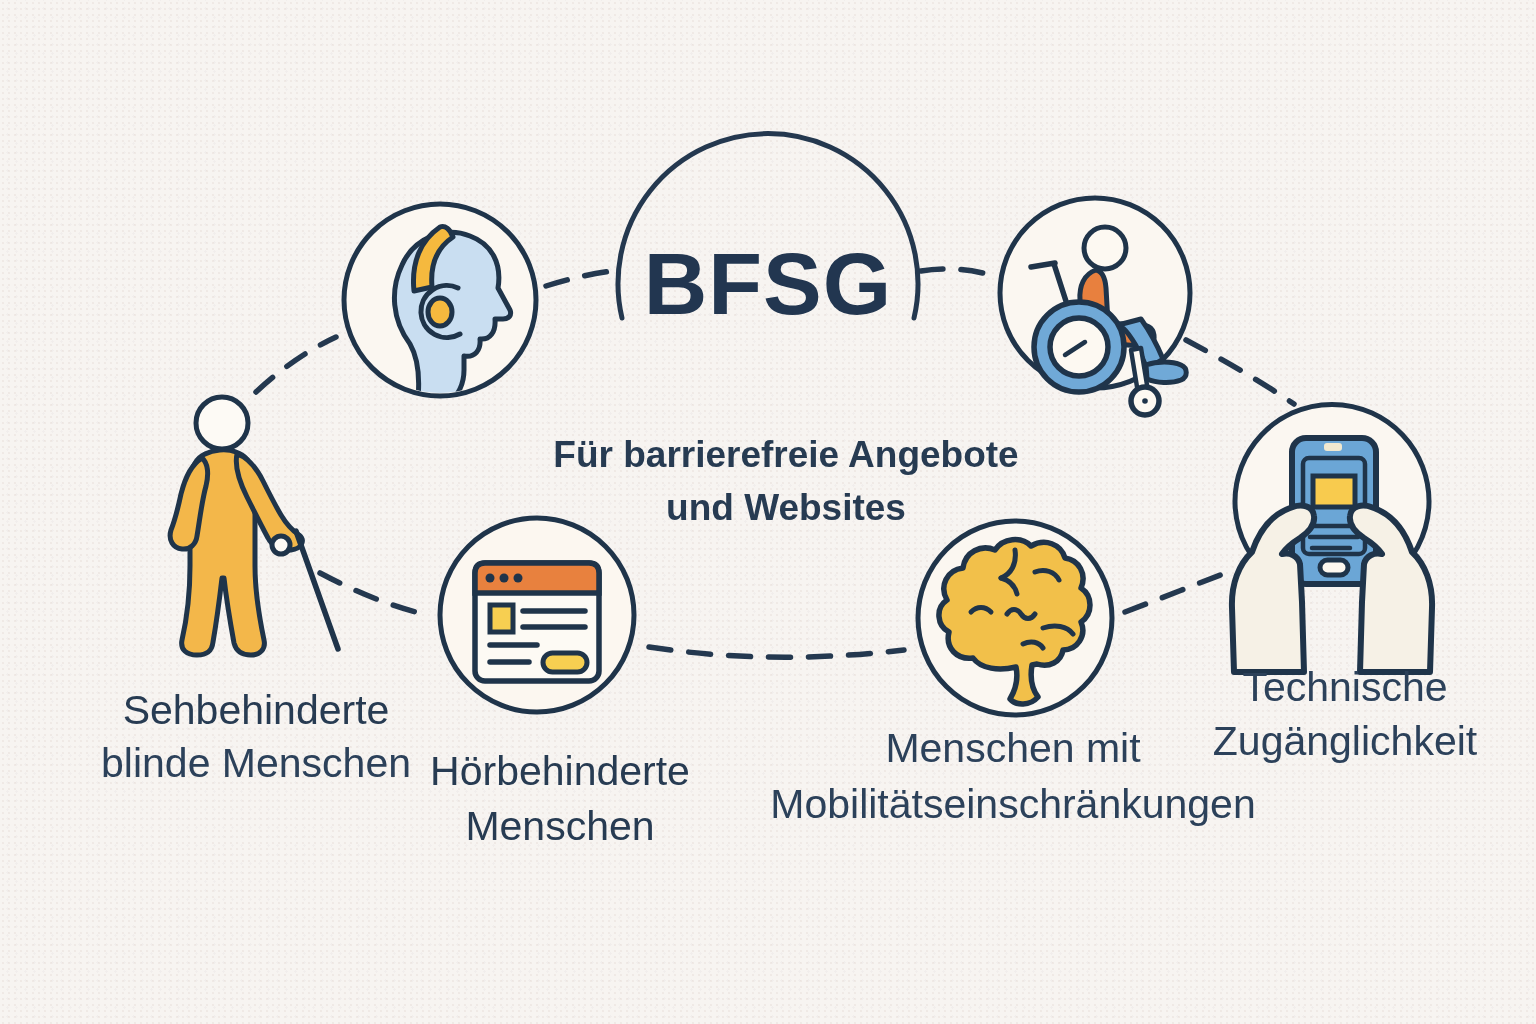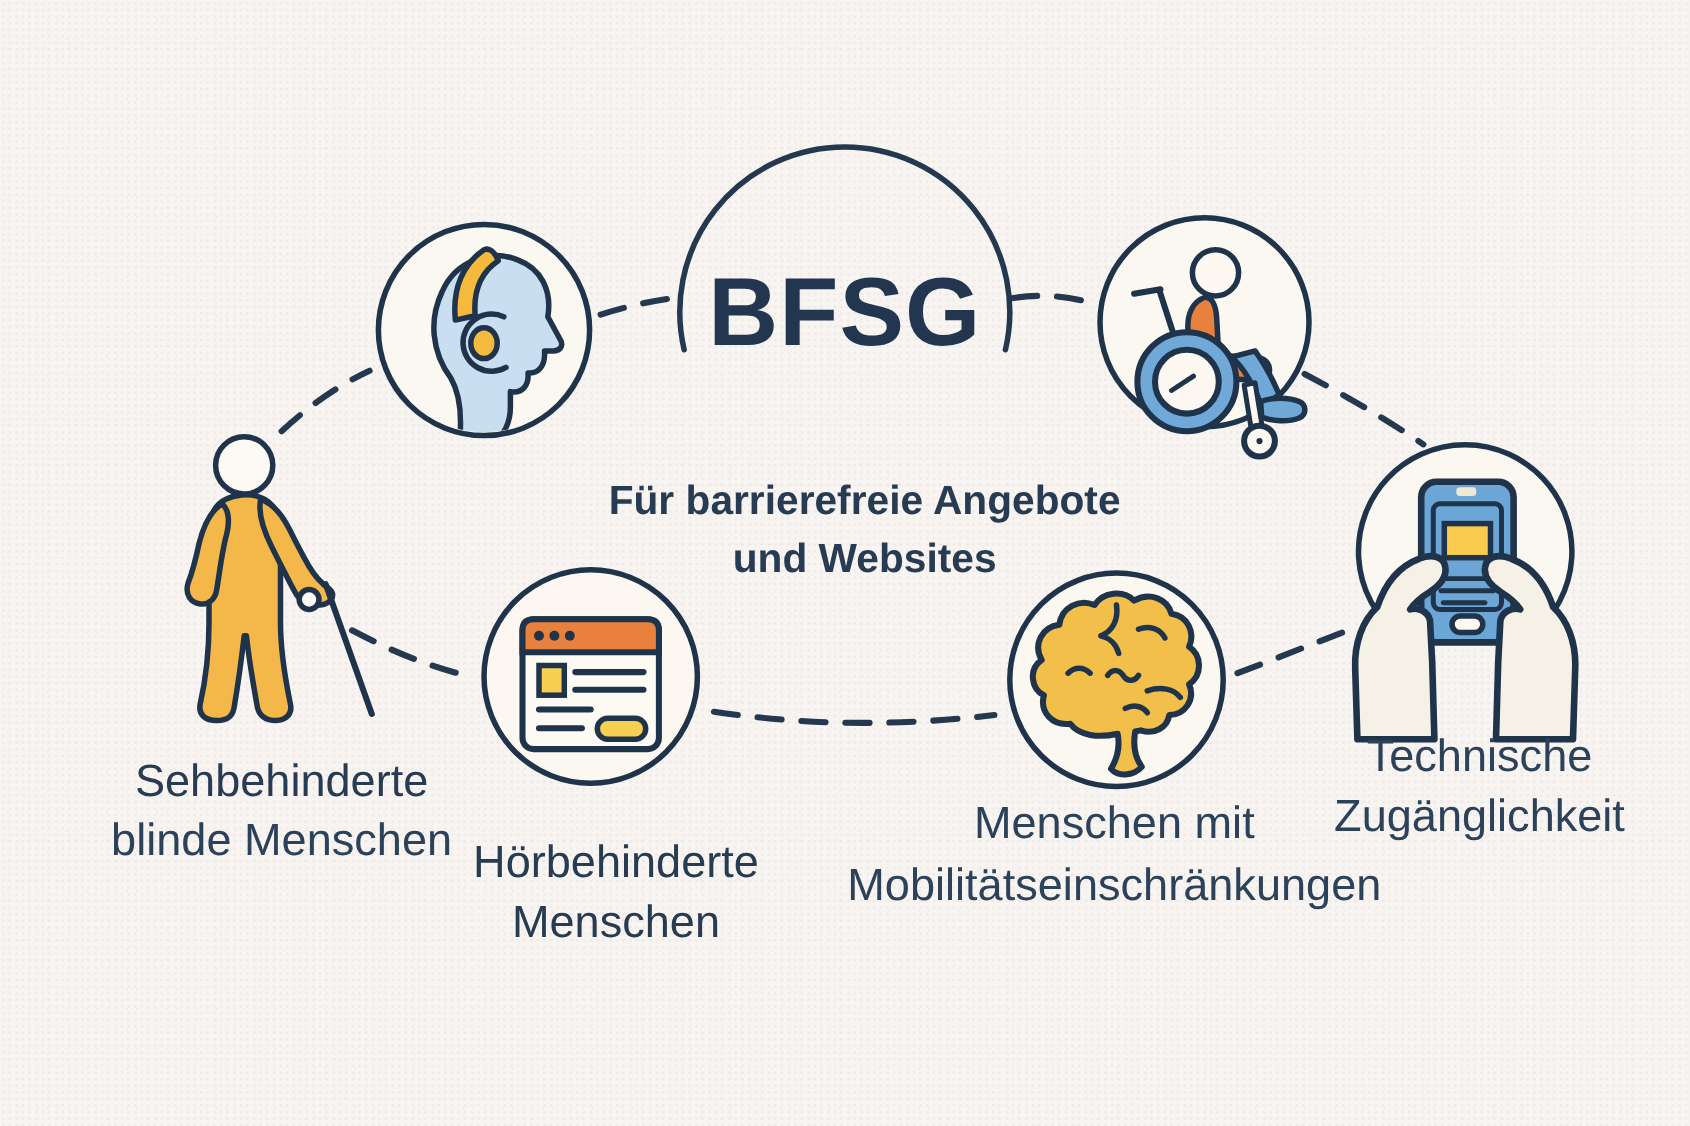--- a/index.html
+++ b/index.html
@@ -140,21 +140,21 @@
   <div class="txt subtitle" style="left:786px;top:380px;">
     <div>Für barrierefreie Angebote</div>
     <div>und Websites</div>
   </div>
 
   <div class="txt" style="left:256px;top:684px;">
     <div class="lbl-b">Sehbehinderte</div>
     <div class="lbl-r" style="line-height:52px;">blinde Menschen</div>
   </div>
 
-  <div class="txt lbl-b" style="left:560px;top:744px;line-height:55px;margin-top:12px;">
+  <div class="txt lbl-b" style="left:560px;top:744px;line-height:55px;">
     <div>Hörbehinderte</div>
     <div>Menschen</div>
   </div>
 
   <div class="txt lbl-r" style="left:1013px;top:720px;">
     <div>Menschen mit</div>
     <div>Mobilitätseinschränkungen</div>
   </div>
 
   <div class="txt lbl-r" style="left:1345px;top:638px;line-height:54px;margin-top:22px;">

